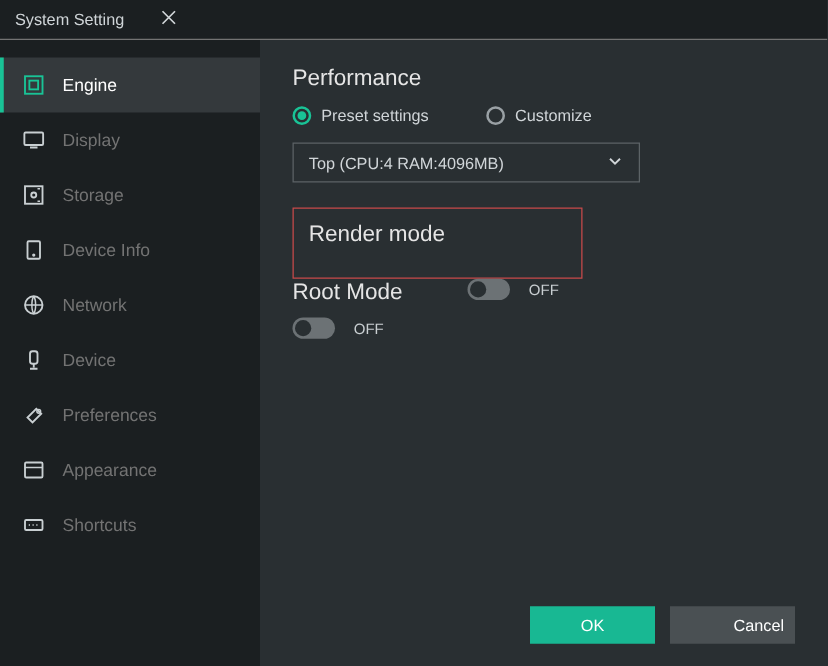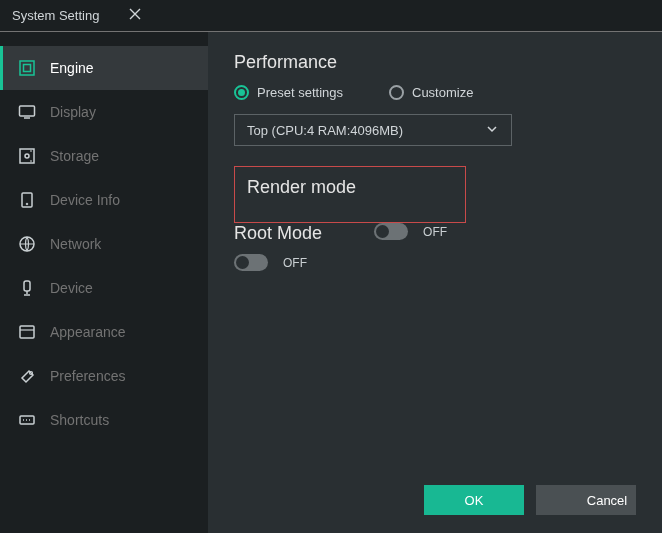--- a/index.html
+++ b/index.html
@@ -232,34 +232,34 @@
         <svg width="18" height="18" viewBox="0 0 18 18">
             <rect x="6" y="2" width="6" height="10" rx="2" stroke-width="1.5"></rect>
             <path d="M9 12v3M6 16h6" stroke-width="1.5"></path>
           </svg>
       </span>
       <span>Device</span>
     </div>
     <div class="side-item">
       <span class="icon">
         <svg width="18" height="18" viewBox="0 0 18 18">
+            <path d="M11 4l4 4-7 7-4-4z" stroke-width="1.5"></path>
+            <circle cx="13" cy="6" r="1.5" stroke-width="1.2"></circle>
+          </svg>
+      </span>
+      <span>Preferences</span>
+    </div>
+    <div class="side-item">
+      <span class="icon">
+        <svg width="18" height="18" viewBox="0 0 18 18">
             <rect x="2" y="3" width="14" height="12" rx="1" stroke-width="1.5"></rect>
             <path d="M2 7h14" stroke-width="1.2"></path>
           </svg>
       </span>
       <span>Appearance</span>
-    </div>
-    <div class="side-item">
-      <span class="icon">
-        <svg width="18" height="18" viewBox="0 0 18 18">
-            <path d="M11 4l4 4-7 7-4-4z" stroke-width="1.5"></path>
-            <circle cx="13" cy="6" r="1.5" stroke-width="1.2"></circle>
-          </svg>
-      </span>
-      <span>Preferences</span>
     </div>
     <div class="side-item">
       <span class="icon">
         <svg width="18" height="18" viewBox="0 0 18 18">
             <rect x="2" y="5" width="14" height="8" rx="1" stroke-width="1.5"></rect>
             <path d="M5 9h1M8 9h1M11 9h1" stroke-width="1.3"></path>
           </svg>
       </span>
       <span>Shortcuts</span>
     </div>

